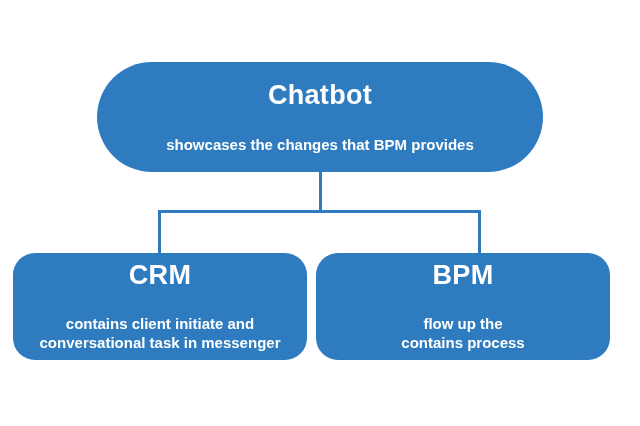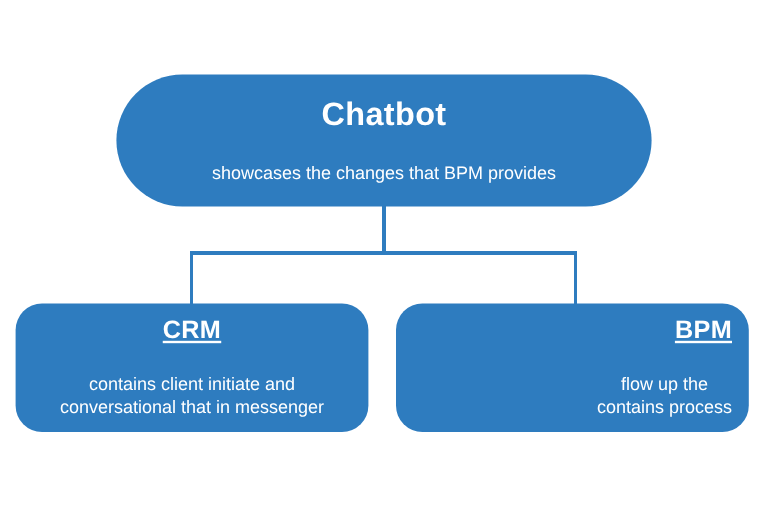--- a/index.html
+++ b/index.html
@@ -58,42 +58,41 @@
 
   .node-child {
     top: 253px;
     width: 294px;
     height: 107px;
     border-radius: 22px;
     padding: 0 14px;
   }
 
   .node-child-left  { left: 13px; }
-  .node-child-right { left: 330px; align-items: flex-end; }
+  .node-child-right { left: 316px; }
 
   .node-title {
     font-weight: bold;
     letter-spacing: 0.3px;
     white-space: nowrap;
   }
 
   .node-root .node-title {
     font-size: 27px;
     margin-bottom: 5px;
   }
 
   .node-child .node-title {
-    font-size: 21px;
+    font-size: 27px;
     margin-bottom: 4px;
-    text-decoration: underline;
   }
 
   .node-desc {
     font-size: 15px;
-    font-weight: normal;
+    font-weight: bold;
     line-height: 1.28;
   }
 
   .node-desc-line {
     display: block;
     white-space: nowrap;
   }
 </style>
 </head>
 <body>
@@ -113,21 +112,21 @@
     <div class="node-title">Chatbot</div>
     <div class="node-desc">
       <span class="node-desc-line">showcases the changes that BPM provides</span>
     </div>
   </div>
 
   <div class="node node-child node-child-left">
     <div class="node-title">CRM</div>
     <div class="node-desc">
       <span class="node-desc-line">contains client initiate and</span>
-      <span class="node-desc-line">conversational that in messenger</span>
+      <span class="node-desc-line">conversational task in messenger</span>
     </div>
   </div>
 
   <div class="node node-child node-child-right">
     <div class="node-title">BPM</div>
     <div class="node-desc">
       <span class="node-desc-line">flow up the</span>
       <span class="node-desc-line">contains process</span>
     </div>
   </div>

